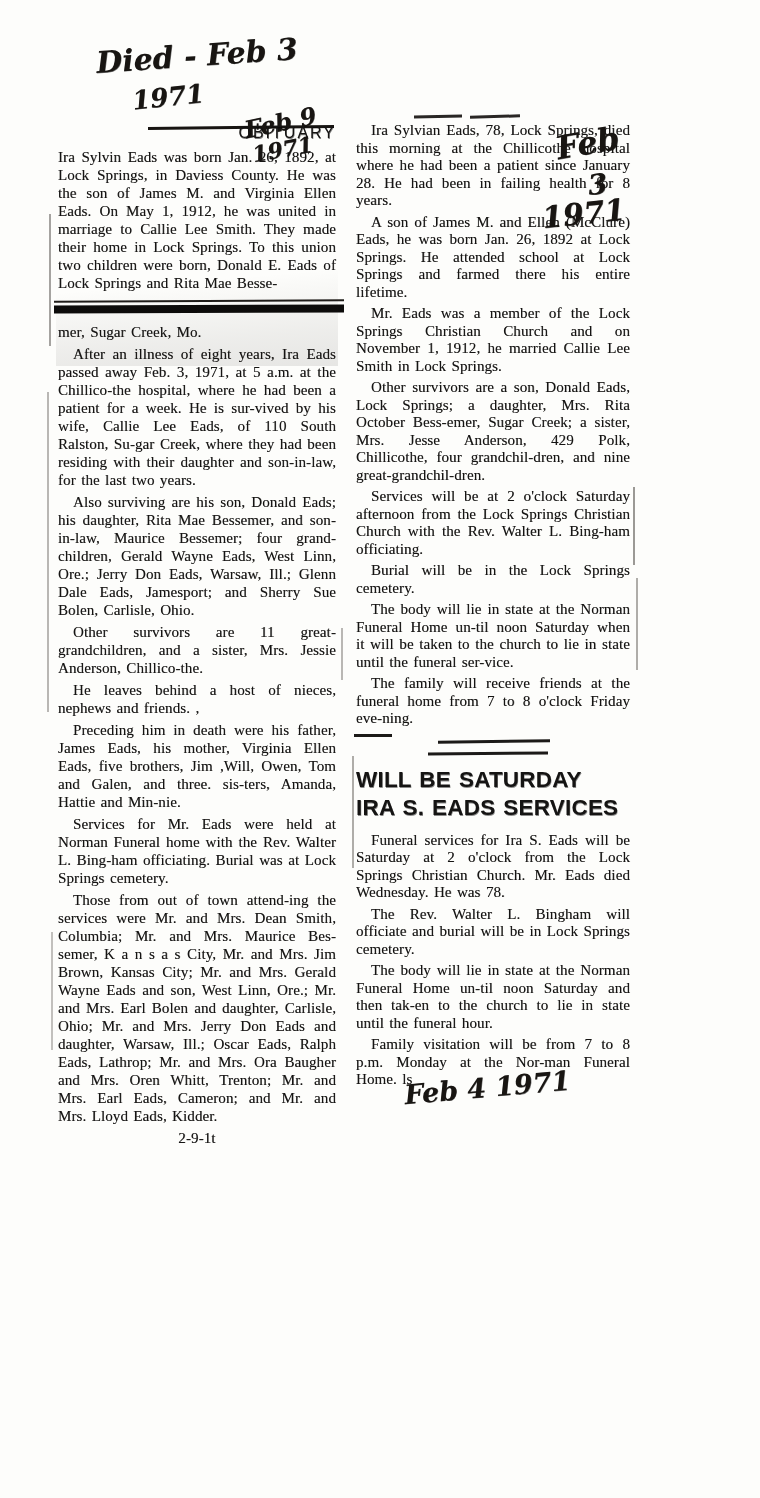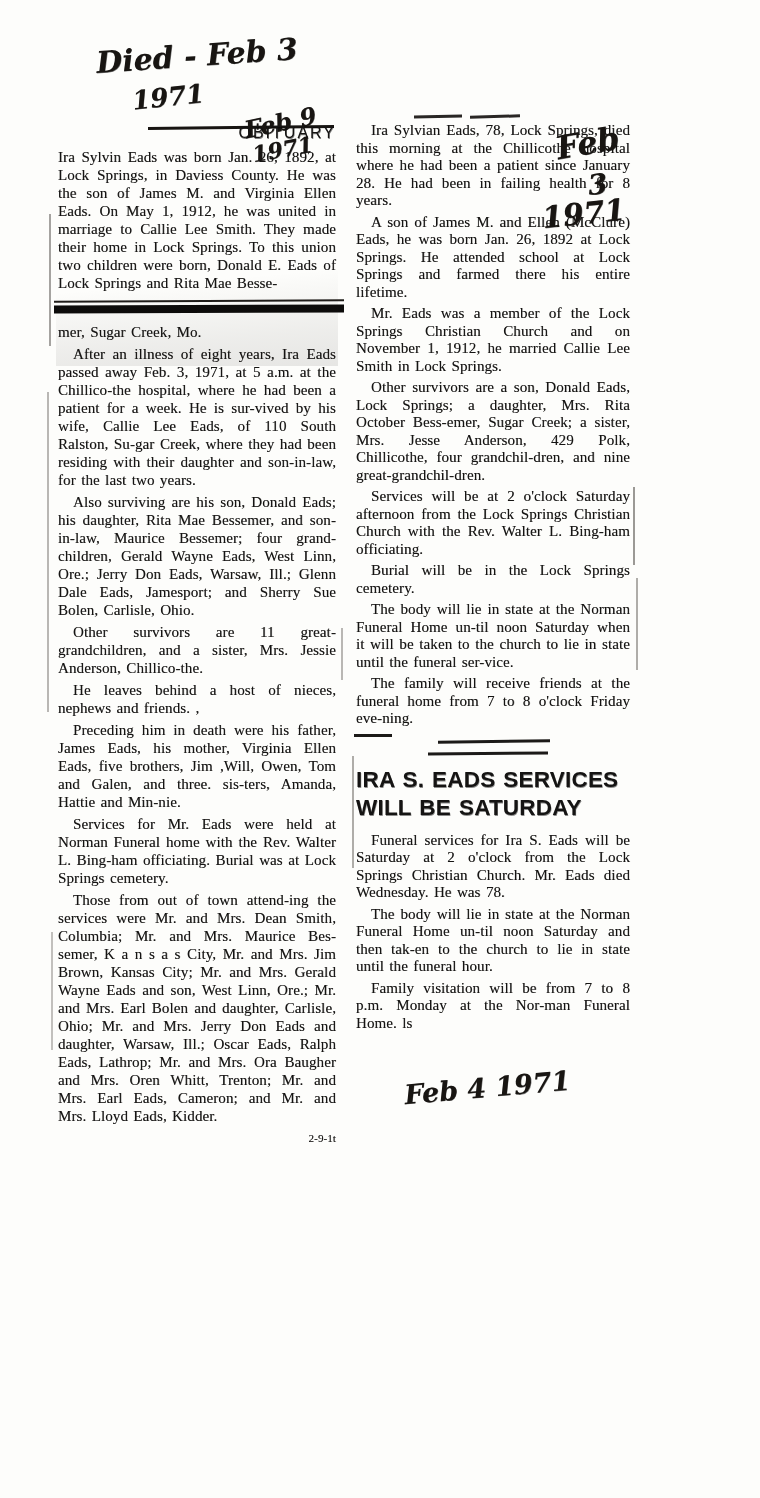--- a/index.html
+++ b/index.html
@@ -70,21 +70,21 @@
   .thick-divider-bar  { height: 8px; background: #0c0b0a; margin-top: 3px; transform: rotate(-0.2deg); }
   .top-dashes { position: relative; height: 8px; margin-bottom: 2px; }
   .top-dashes i { position: absolute; top: 3px; height: 3px; background: #2a2725; display: block; }
   .top-dashes i.d1 { left: 58px;  width: 48px; transform: rotate(-1deg); }
   .top-dashes i.d2 { left: 114px; width: 50px; transform: rotate(-1.5deg); }
   .end-rules { position: relative; height: 26px; margin-top: 2px; }
   .end-rules i { position: absolute; height: 3px; background: #1c1a18; display: block; }
   .end-rules i.e1 { left: -2px;  top: 2px;  width: 38px; }
   .end-rules i.e2 { left: 82px;  top: 8px;  width: 112px; transform: rotate(-0.8deg); }
   .end-rules i.e3 { left: 72px;  top: 20px; width: 120px; transform: rotate(-0.5deg); }
-  .footer-code { text-align: right; margin-top: 2px; font-size: 11px; }
+  .footer-code { text-align: center; margin-top: 2px; font-size: 15px; }
 
   
   .hw {
     position: absolute;
     font-family: "DejaVu Serif", serif;
     font-style: italic;
     font-weight: bold;
     color: #181512;
     white-space: nowrap;
     text-shadow: 0.4px 0.4px 0 rgba(0,0,0,0.5);
@@ -161,24 +161,25 @@
       <p>The family will receive friends at the funeral home from 7 to 8 o'clock Friday eve-ning.</p>
       <div class="end-rules">
           <i class="e1"></i>
           <i class="e2"></i>
           <i class="e3"></i>
         </div>
     </div>
 
     <div>
       <h2 class="headline-sans">
+        <span>WILL BE SATURDAY</span>
         <span>IRA S. EADS SERVICES</span>
-        <span>WILL BE SATURDAY</span>
       </h2>
       <p>Funeral services for Ira S. Eads will be Saturday at 2 o'clock from the Lock Springs Christian Church. Mr. Eads died Wednesday. He was 78.</p>
+      <p>The Rev. Walter L. Bingham will officiate and burial will be in Lock Springs cemetery.</p>
       <p>The body will lie in state at the Norman Funeral Home un-til noon Saturday and then tak-en to the church to lie in state until the funeral hour.</p>
       <p>Family visitation will be from 7 to 8 p.m. Monday at the Nor-man Funeral Home. ls</p>
     </div>
   </div>
 
   <div class="hw hw-r1-feb">Feb</div>
   <div class="hw hw-r1-3">3</div>
   <div class="hw hw-r1-1971">1971</div>
 
   <div class="hw hw-r2-date">Feb 4 1971</div>

